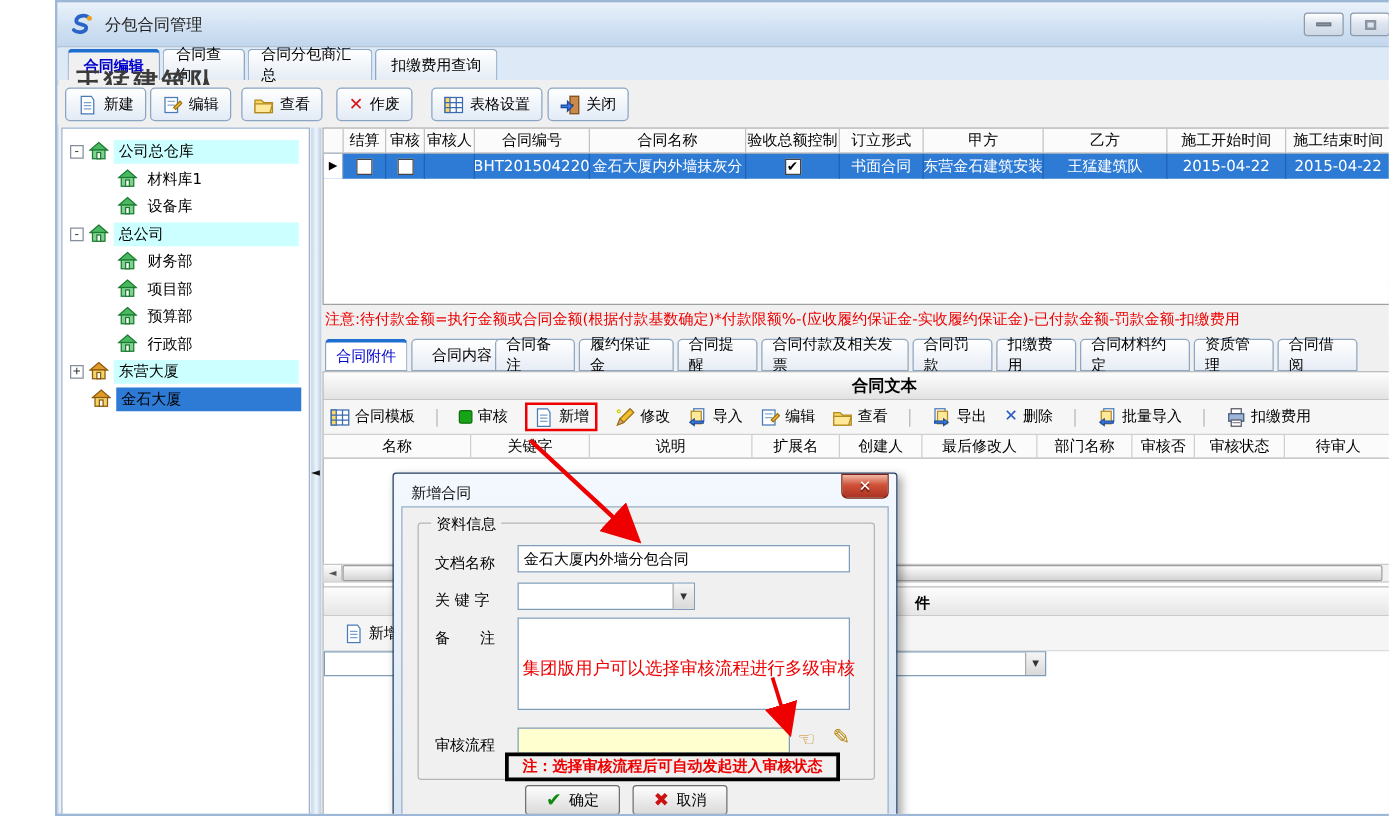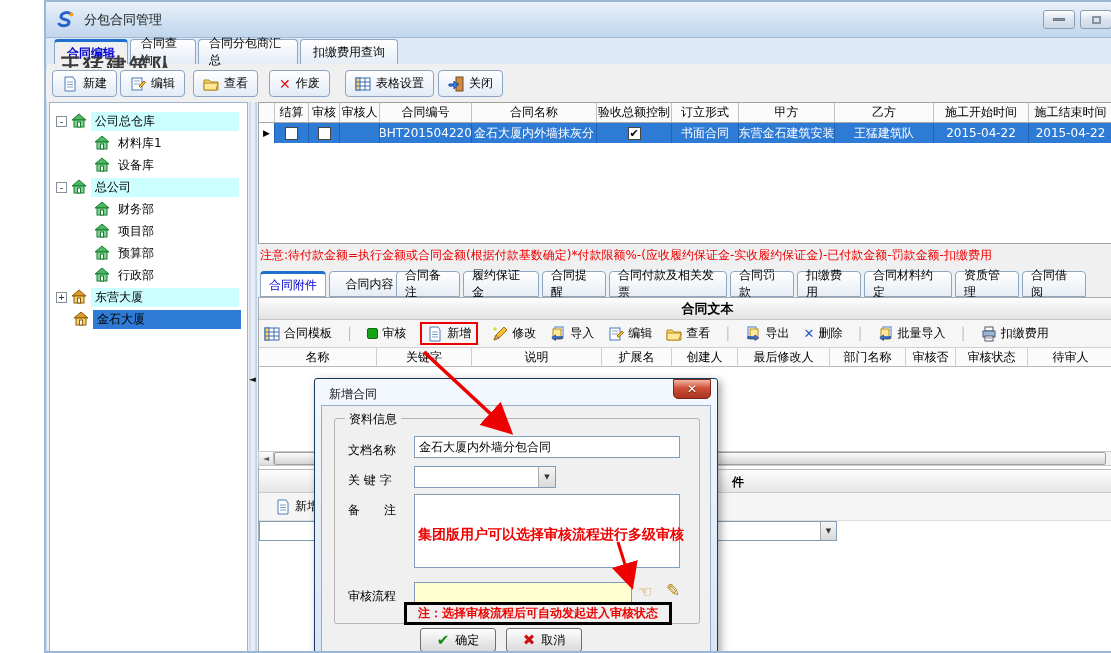--- a/index.html
+++ b/index.html
@@ -99,21 +99,21 @@
   .dlg-title { position:absolute; left:14px; top:7px; font-size:12px; color:#111; }
   .dlg-close { position:absolute; right:6px; top:0px; width:38px; height:20px;
                background:linear-gradient(#f0b0a0,#d4573f 45%,#b23категор); background:linear-gradient(#f2b8a6,#d05038 45%,#a93322);
                border:1px solid #7a2316; border-radius:0 0 5px 5px; color:#fff; font-weight:bold;
                display:flex; align-items:center; justify-content:center; font-size:12px; text-shadow:0 1px 1px #5f1208;}
   .dlg-body { position:absolute; left:6px; top:26px; width:390px; height:258px; background:#f0f0f0; border:1px solid #98aec6; }
   .groupbox { position:absolute; left:12px; top:12px; width:366px; height:206px; border:1px solid #b5b5b5; border-radius:3px; }
   .grouplabel { position:absolute; left:10px; top:-8px; background:#f0f0f0; padding:0 4px; }
   .fld-label { position:absolute; white-space:pre; }
   .txt { border:1px solid #7f9db9; background:#fff; font-family:inherit; font-size:12px; padding:2px 4px; }
-  .dlg-red { position:absolute; color:#ee0000; font-weight:bold; font-size:14px; white-space:nowrap; z-index:3;}
+  .dlg-red { position:absolute; color:#ee0000; font-weight:normal; font-size:14px; white-space:nowrap; z-index:3;}
   .noteframe { position:absolute; border:3px solid #000; background:#f0f0f0; color:#ee0000; font-weight:bold;
                display:flex; align-items:center; justify-content:center; white-space:nowrap; z-index:3;}
   .dbtn { position:absolute; height:24px; border:1px solid #6f6f6f; border-radius:3px;
           background:linear-gradient(#fdfdfd,#dadada); display:flex; align-items:center; justify-content:center; gap:6px;}
   .okmark { color:#0e8a0e; font-weight:bold; font-size:15px; }
   .cancelmark { color:#cc1111; font-weight:bold; font-size:15px; }
 
   .arrow-layer { left:0; top:0; width:1111px; height:653px; z-index:50; pointer-events:none; }
 </style>
 </head>

